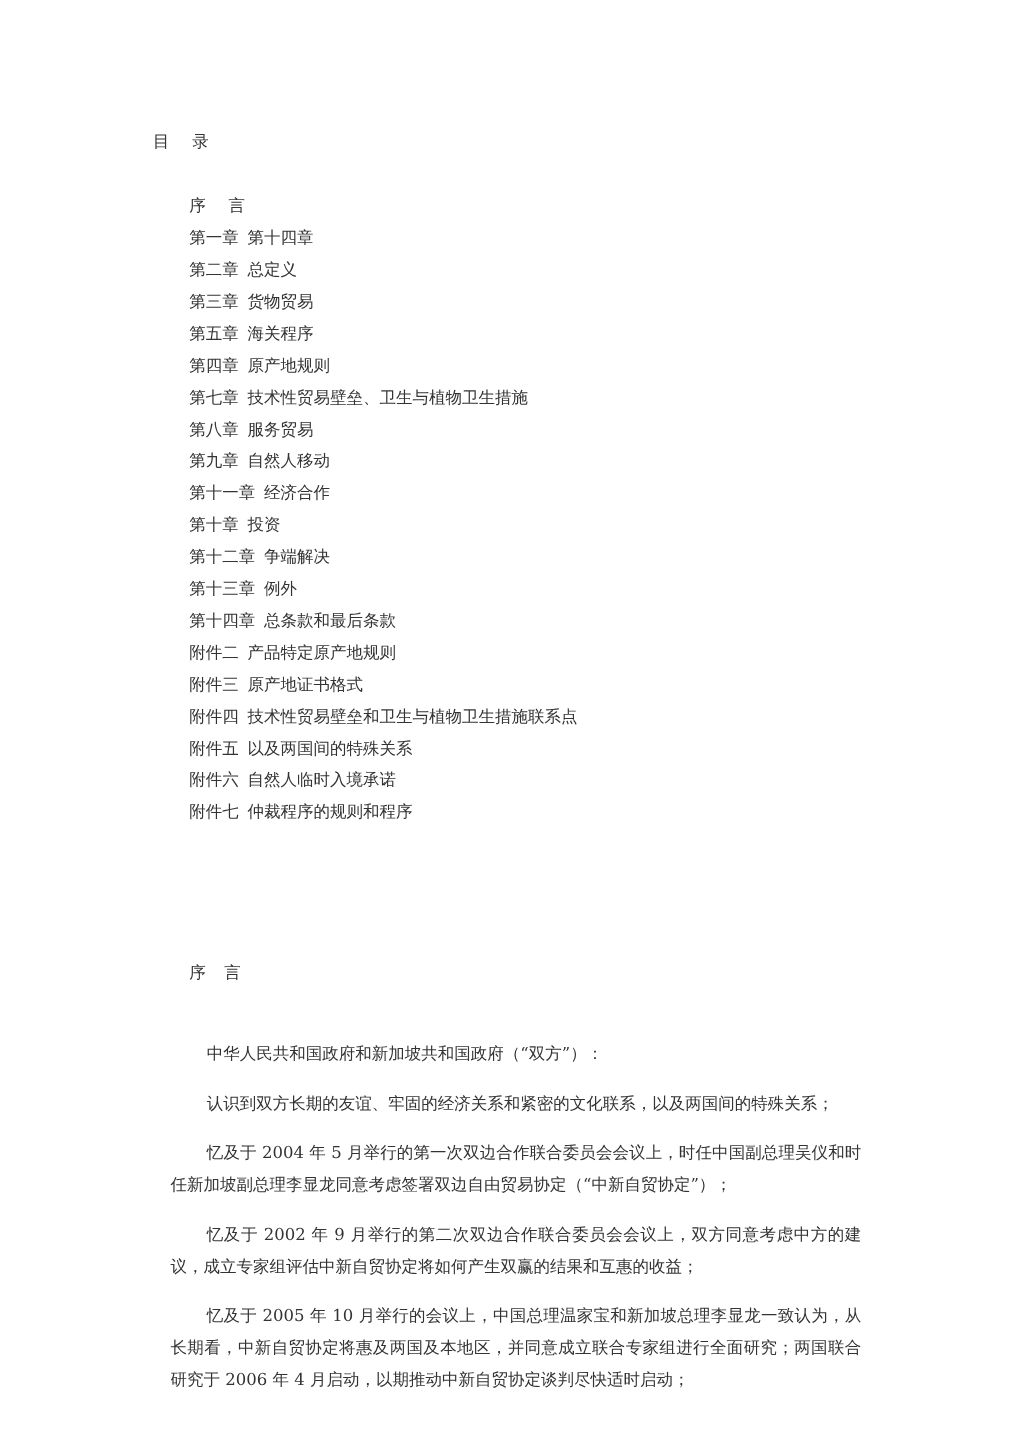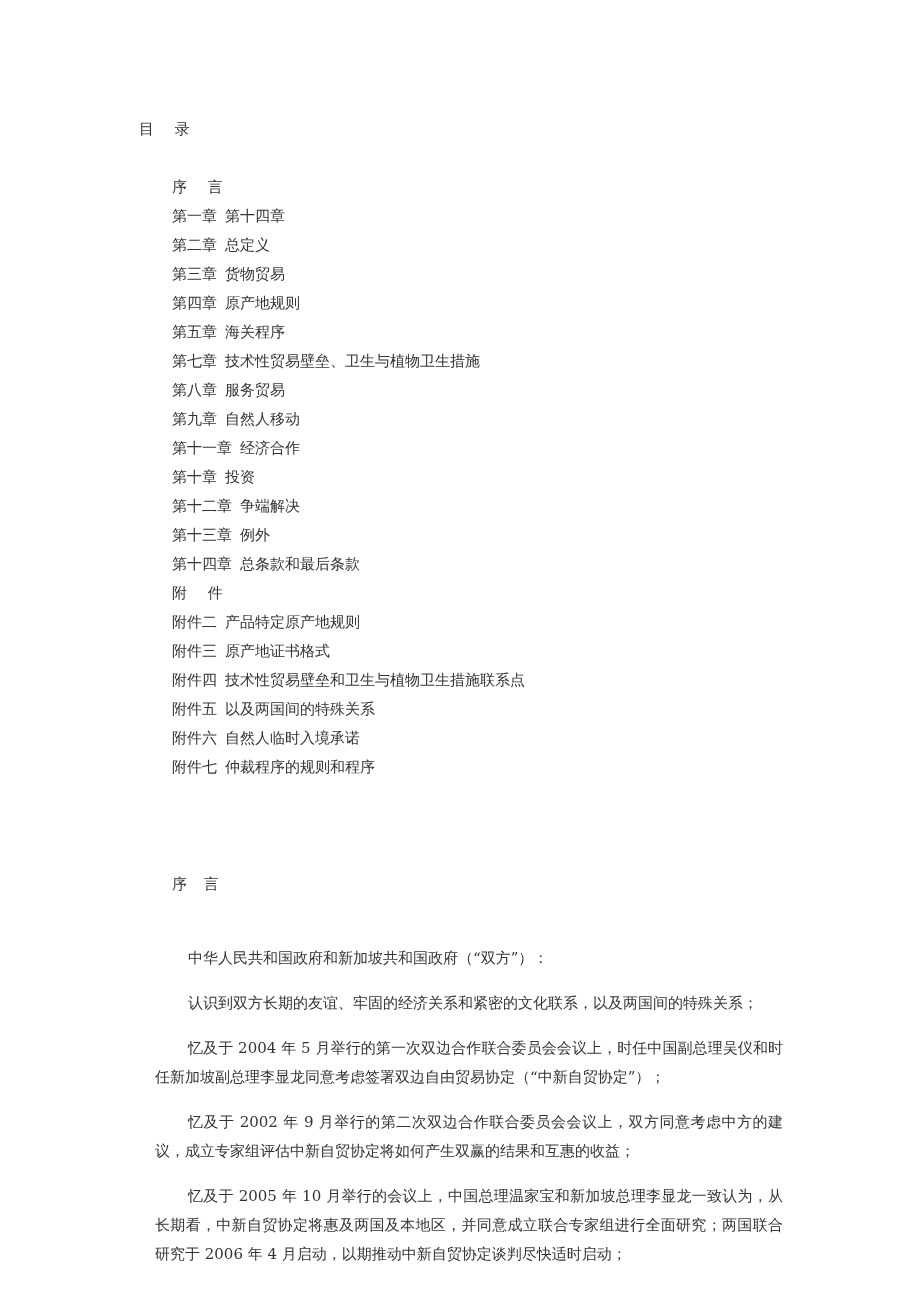--- a/index.html
+++ b/index.html
@@ -76,31 +76,30 @@
 
 <div class="page">
 
   <div class="toc-title">目 录</div>
 
   <ul class="toc-list">
     <li class="toc-item spaced"><span class="num">序 言</span><span></span></li>
     <li class="toc-item"><span class="num">第一章</span><span>第十四章</span></li>
     <li class="toc-item"><span class="num">第二章</span><span>总定义</span></li>
     <li class="toc-item"><span class="num">第三章</span><span>货物贸易</span></li>
+    <li class="toc-item"><span class="num">第五章</span><span>海关程序</span></li>
     <li class="toc-item"><span class="num">第四章</span><span>原产地规则</span></li>
-    <li class="toc-item"><span class="num">第五章</span><span>海关程序</span></li>
     <li class="toc-item"><span class="num">第七章</span><span>技术性贸易壁垒、卫生与植物卫生措施</span></li>
     <li class="toc-item"><span class="num">第八章</span><span>服务贸易</span></li>
     <li class="toc-item"><span class="num">第九章</span><span>自然人移动</span></li>
     <li class="toc-item"><span class="num">第十一章</span><span>经济合作</span></li>
     <li class="toc-item"><span class="num">第十章</span><span>投资</span></li>
     <li class="toc-item"><span class="num">第十二章</span><span>争端解决</span></li>
     <li class="toc-item"><span class="num">第十三章</span><span>例外</span></li>
     <li class="toc-item"><span class="num">第十四章</span><span>总条款和最后条款</span></li>
-    <li class="toc-item spaced"><span class="num">附 件</span><span></span></li>
     <li class="toc-item"><span class="num">附件二</span><span>产品特定原产地规则</span></li>
     <li class="toc-item"><span class="num">附件三</span><span>原产地证书格式</span></li>
     <li class="toc-item"><span class="num">附件四</span><span>技术性贸易壁垒和卫生与植物卫生措施联系点</span></li>
     <li class="toc-item"><span class="num">附件五</span><span>以及两国间的特殊关系</span></li>
     <li class="toc-item"><span class="num">附件六</span><span>自然人临时入境承诺</span></li>
     <li class="toc-item"><span class="num">附件七</span><span>仲裁程序的规则和程序</span></li>
   </ul>
 
   <div class="preface-heading">序 言</div>
 

